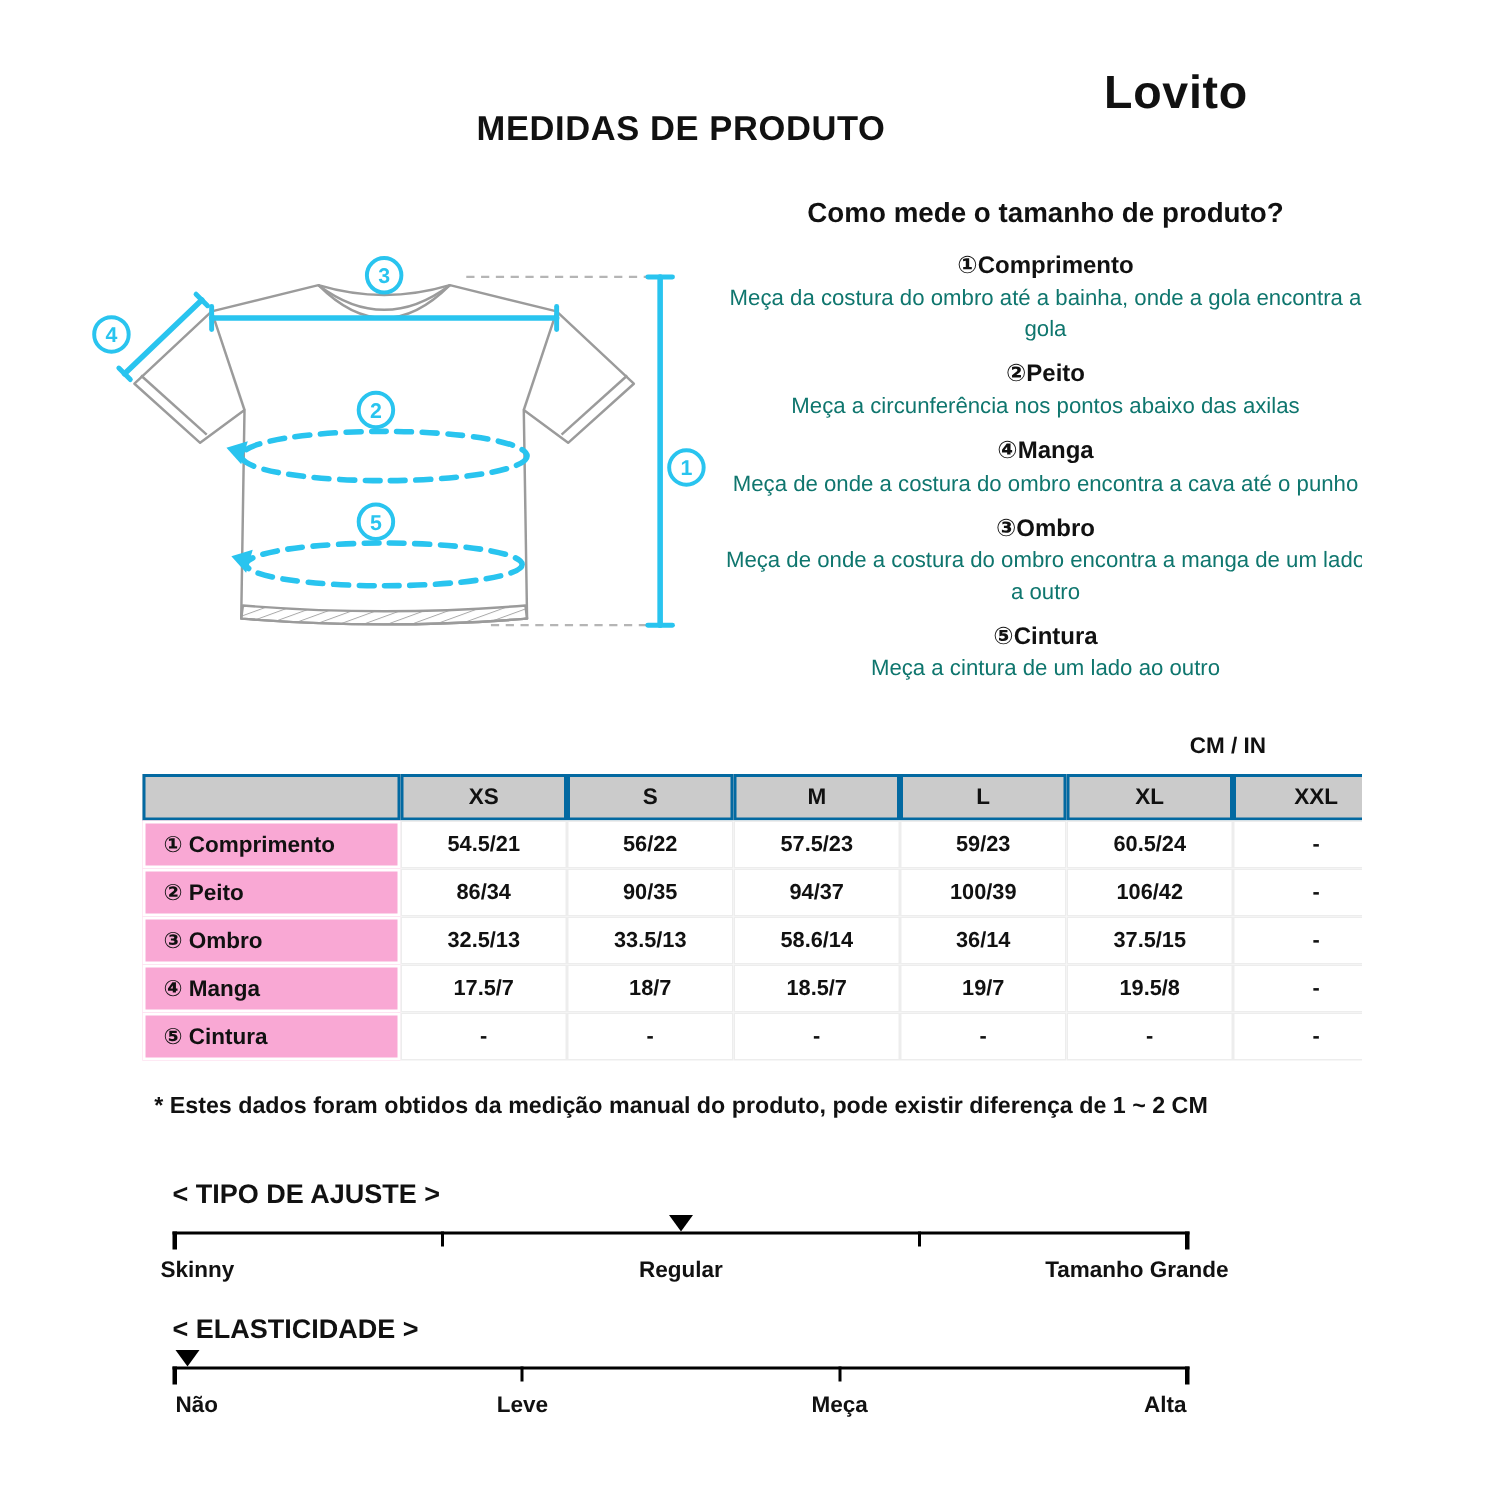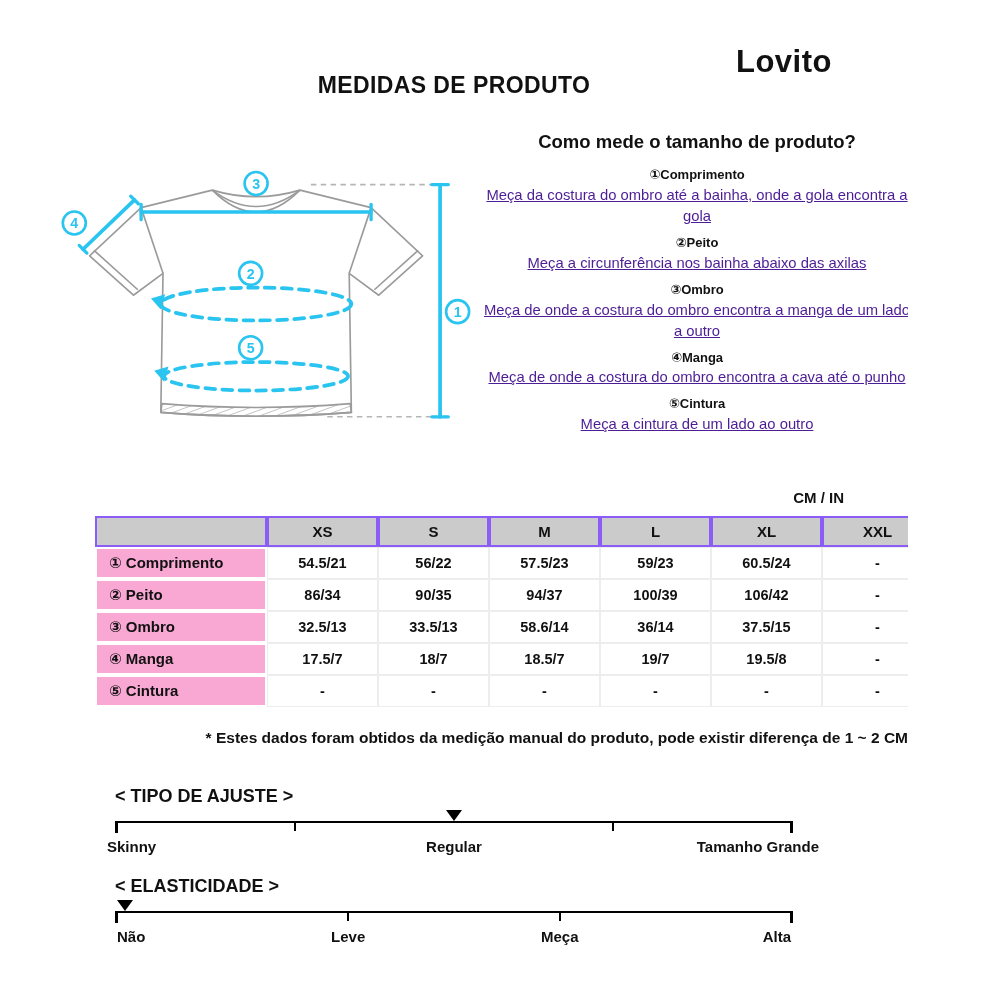--- a/index.html
+++ b/index.html
@@ -10,35 +10,35 @@
     font-size:23px;font-weight:bold;letter-spacing:.4px;}
   .brand{position:absolute;top:44px;right:76px;font-size:31px;font-weight:bold;letter-spacing:.5px;}
 
   .diagram{position:absolute;left:48px;top:166px;width:460px;height:auto;}
   .mnum{font-size:13px;font-weight:bold;fill:#29c4ef;text-anchor:middle;
     font-family:"Liberation Sans","DejaVu Sans",sans-serif;}
 
   .howto{position:absolute;left:480px;top:131px;width:434px;text-align:center;}
   .howto-heading{font-size:18.5px;font-weight:bold;margin:0 0 13px 0;}
   .hitem{margin-bottom:7px;}
-  .hlabel{font-size:13px;font-weight:bold;line-height:1.45;}
-  .hdesc{font-size:14.8px;color:#4c1d95;line-height:1.42;text-decoration:underline;}
+  .hlabel{font-size:16px;font-weight:bold;line-height:1.45;}
+  .hdesc{font-size:14.8px;color:#0f766e;line-height:1.42;}
 
   .unit{position:absolute;top:489px;right:64px;font-size:15px;font-weight:bold;}
 
   table.sizes{position:absolute;left:95px;top:516px;width:838px;border-collapse:separate;
     border-spacing:0;table-layout:fixed;}
-  table.sizes th.size-h, table.sizes td.corner{background:#cbcbcb;border:2px solid #8b5cf6;
+  table.sizes th.size-h, table.sizes td.corner{background:#cbcbcb;border:2px solid #0369a1;
     font-size:15px;font-weight:bold;text-align:center;padding:5px 2px;box-sizing:border-box;}
   table.sizes td.rlabel{background:#f9a8d4;border:2px solid #fff;font-size:15px;font-weight:bold;
     text-align:left;padding:5px 4px 5px 12px;box-sizing:border-box;}
   table.sizes td.val{background:#fff;border:1px solid #ededed;font-size:14.5px;font-weight:bold;
     text-align:center;padding:5px 2px;box-sizing:border-box;}
 
-  .footnote{position:absolute;top:729px;left:0;width:100%;text-align:right;
+  .footnote{position:absolute;top:729px;left:0;width:100%;text-align:center;
     font-size:15.5px;font-weight:bold;}
 
   .scale{position:absolute;left:115px;right:115px;}
   .scale-title{font-size:18px;font-weight:bold;height:22px;margin-bottom:13px;}
   .track{position:relative;height:12px;}
   .track .line{position:absolute;left:0;right:0;top:0;height:2px;background:#000;}
   .track .tick{position:absolute;top:0;width:2px;height:10px;background:#000;transform:translateX(-50%);}
   .track .cap{position:absolute;top:0;width:3px;height:12px;background:#000;}
   .track .marker{position:absolute;top:-11px;width:0;height:0;border-left:8px solid transparent;
     border-right:8px solid transparent;border-top:11px solid #000;transform:translateX(-50%);}
@@ -125,29 +125,29 @@
 
   <section class="howto">
     <h2 class="howto-heading">Como mede o tamanho de produto?</h2>
 
     <div class="hitem">
       <div class="hlabel">①Comprimento</div>
       <div class="hdesc">Meça da costura do ombro até a bainha, onde a gola encontra a gola</div>
     </div>
     <div class="hitem">
       <div class="hlabel">②Peito</div>
-      <div class="hdesc">Meça a circunferência nos bainha abaixo das axilas</div>
+      <div class="hdesc">Meça a circunferência nos pontos abaixo das axilas</div>
+    </div>
+    <div class="hitem">
+      <div class="hlabel">④Manga</div>
+      <div class="hdesc">Meça de onde a costura do ombro encontra a cava até o punho</div>
     </div>
     <div class="hitem">
       <div class="hlabel">③Ombro</div>
       <div class="hdesc">Meça de onde a costura do ombro encontra a manga de um lado a outro</div>
-    </div>
-    <div class="hitem">
-      <div class="hlabel">④Manga</div>
-      <div class="hdesc">Meça de onde a costura do ombro encontra a cava até o punho</div>
     </div>
     <div class="hitem">
       <div class="hlabel">⑤Cintura</div>
       <div class="hdesc">Meça a cintura de um lado ao outro</div>
     </div>
   </section>
 
   <div class="unit">CM / IN</div>
 
   <table class="sizes">

